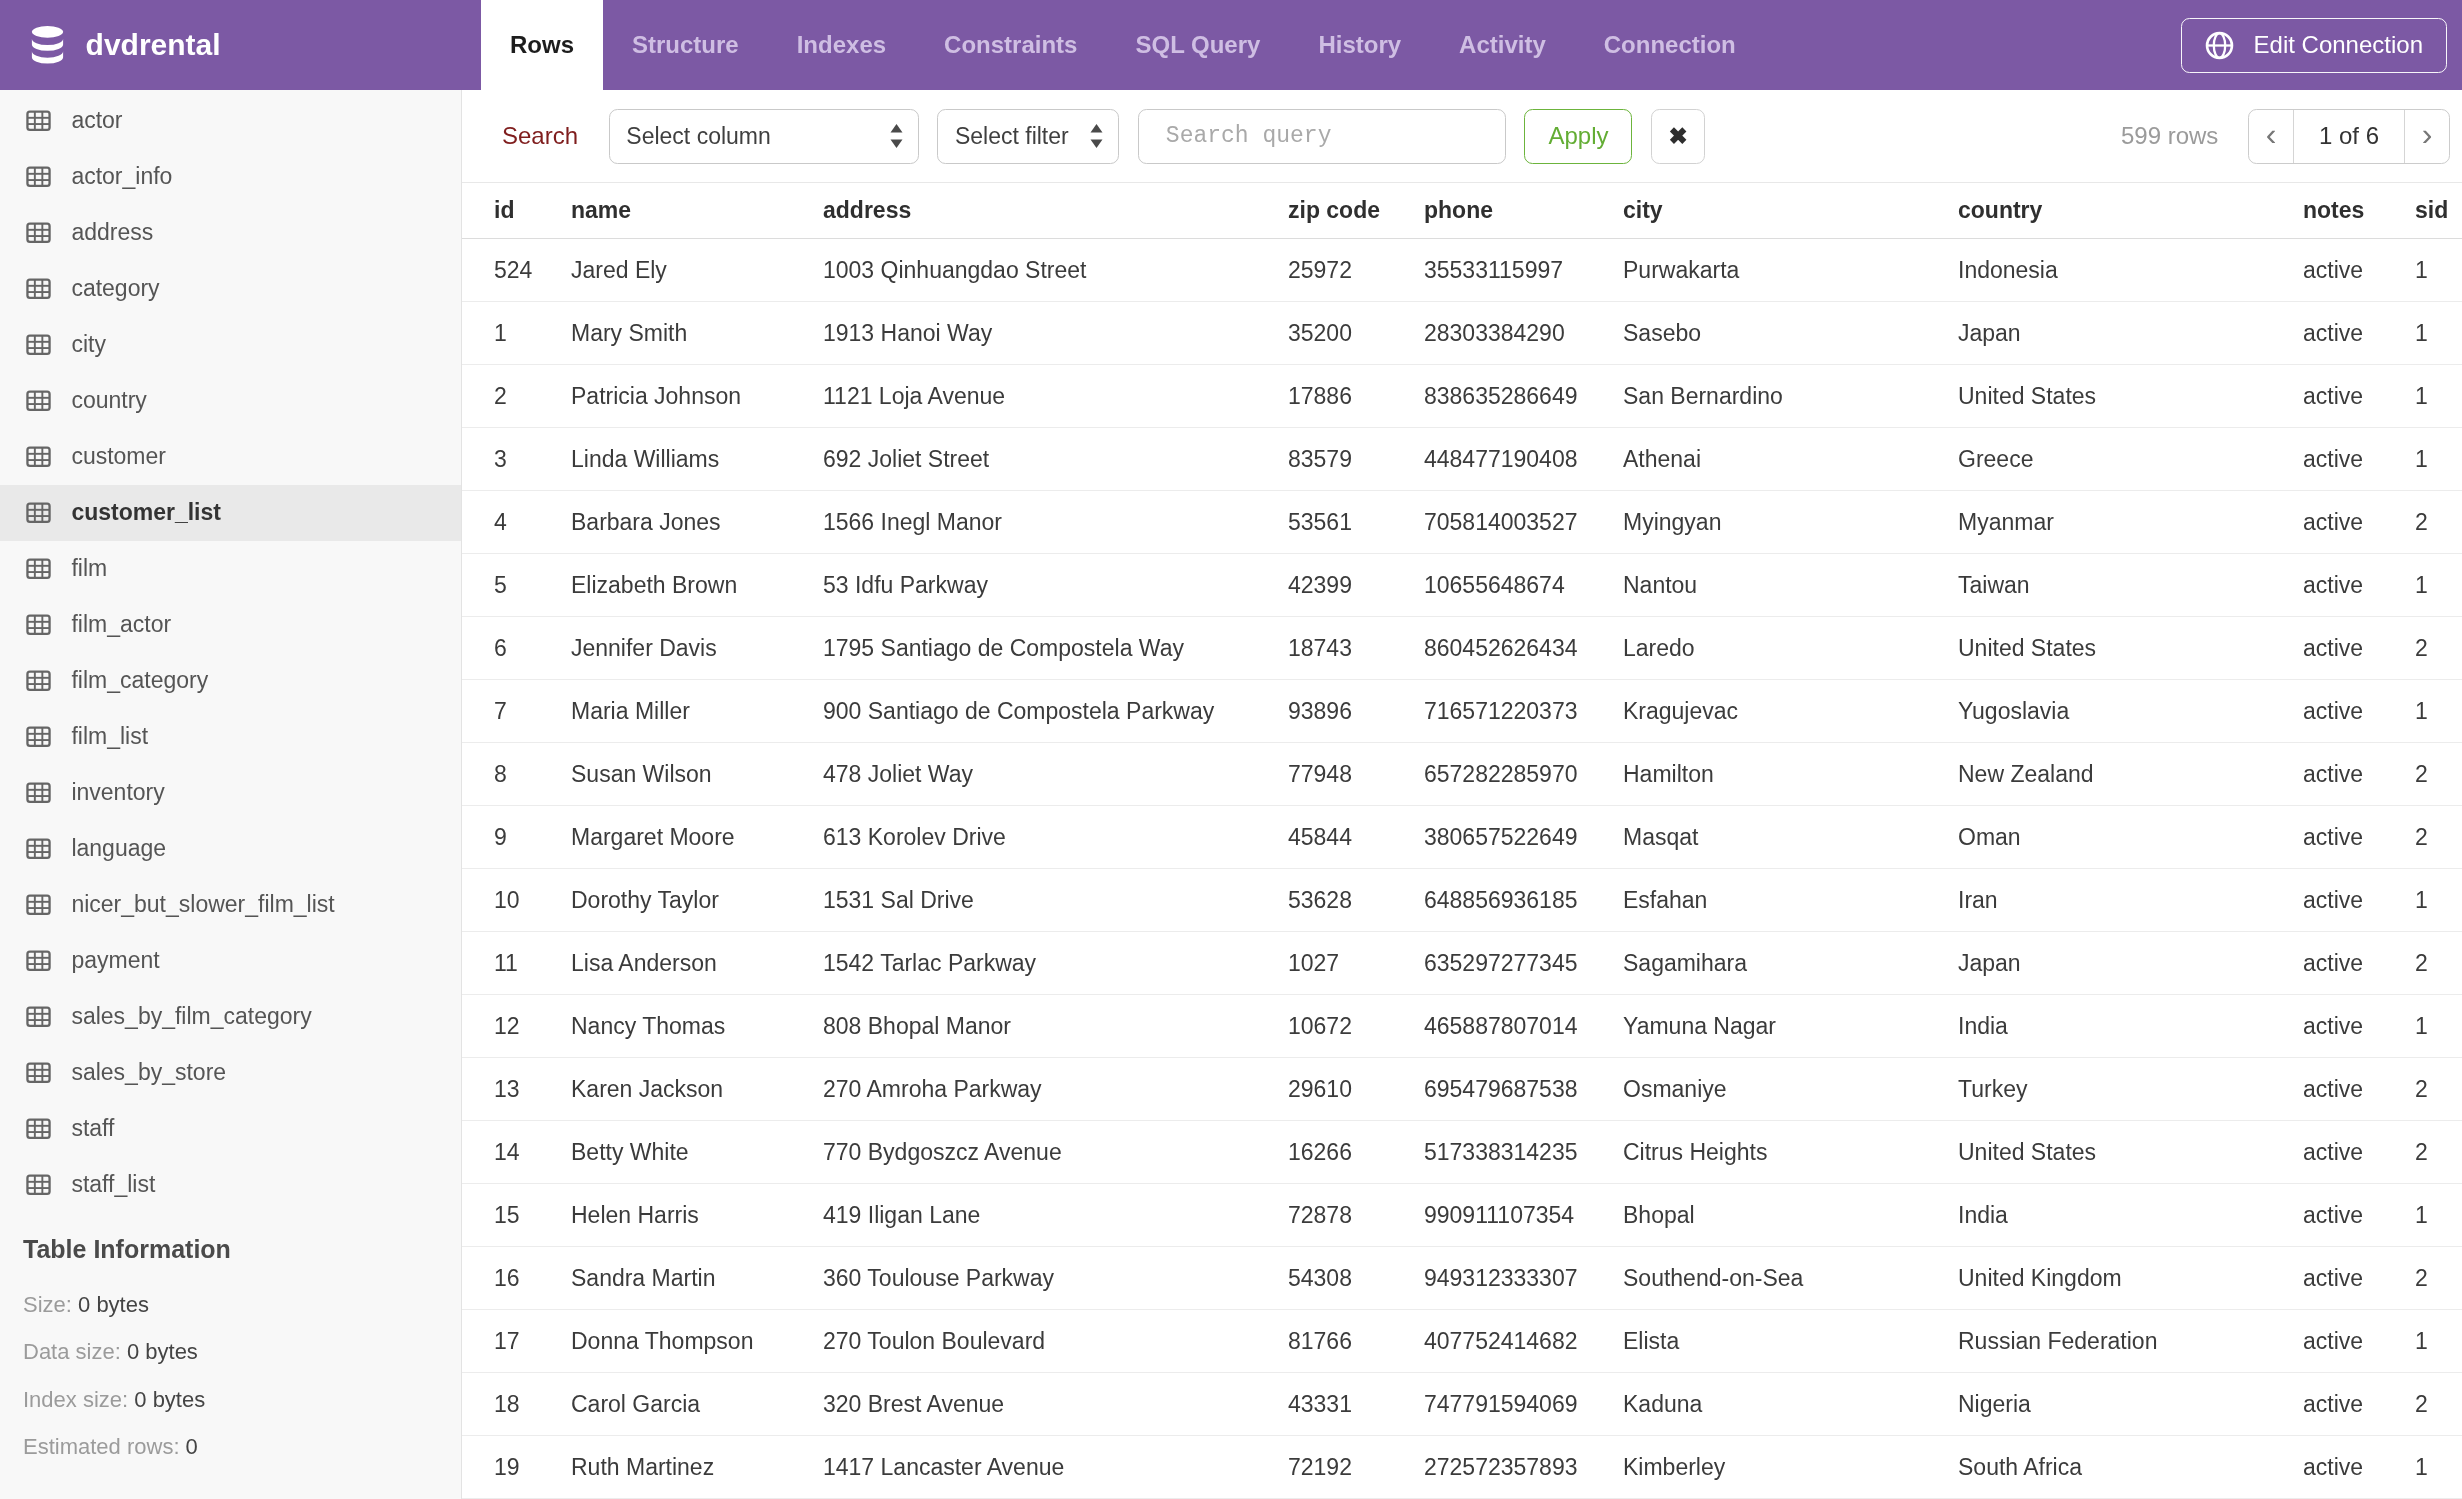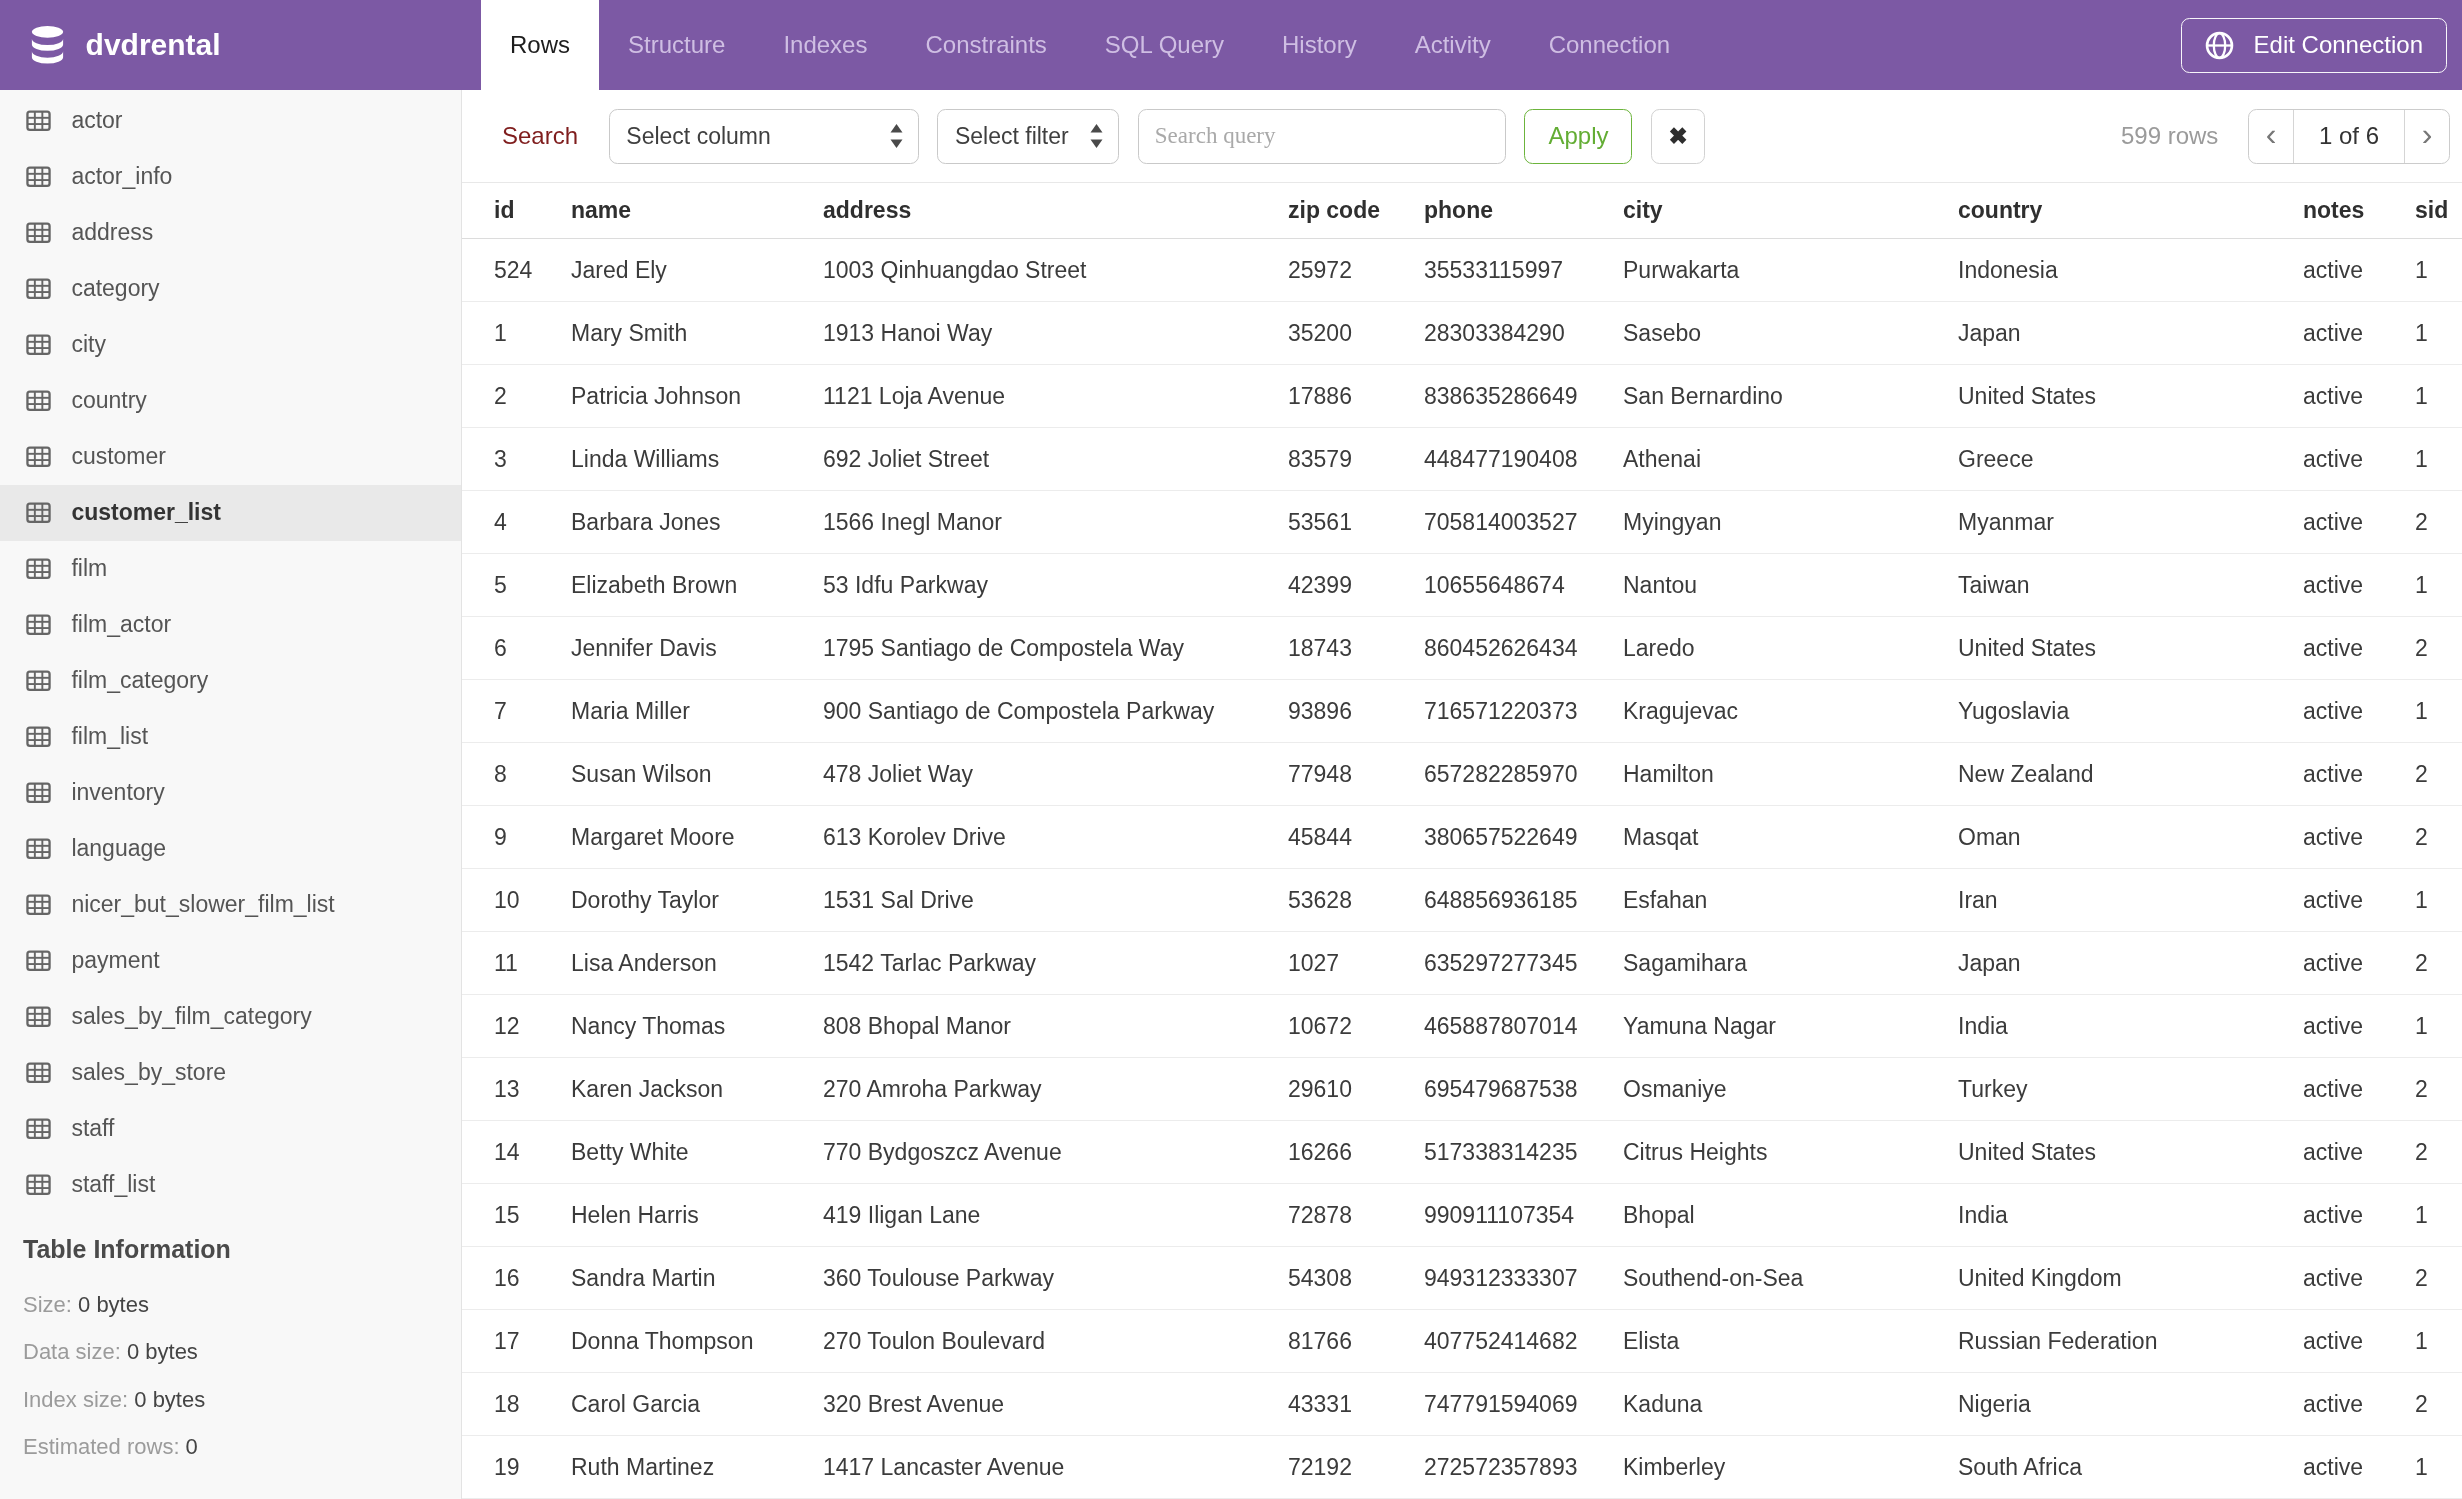--- a/index.html
+++ b/index.html
@@ -7,21 +7,21 @@
     font-family:"Liberation Sans","DejaVu Sans",sans-serif; background:#fff; }
 
   
   .topbar { position:absolute; top:0; left:0; right:0; height:90px;
     background:#7C59A4; display:flex; align-items:stretch; }
   .logo { width:481px; flex:0 0 481px; display:flex; align-items:center;
     padding-left:28px; gap:18.6px; }
   .logo-title { color:#fff; font-size:30px; font-weight:bold; }
   .tabs { display:flex; align-items:stretch; }
   .tab { display:flex; align-items:center; padding:0 29px; font-size:24px;
-    color:#CFBEE3; cursor:pointer; white-space:nowrap; }
+    color:#CFBEE3; cursor:pointer; white-space:nowrap;font-weight:bold; }
   .tab.active { background:#fff; color:#1d1d1d; }
   .topbar-spacer { flex:1; }
   .edit-conn { align-self:center; margin-right:15px; display:flex; align-items:center;
     gap:20px; border:1.9px solid rgba(255,255,255,.95); border-radius:8.4px;
     padding:12px 23px; color:#fff; font-size:24px; background:transparent; cursor:pointer; }
 
   
   .sidebar { position:absolute; top:90px; left:0; width:462px; bottom:0;
     background:#F8F8F8; border-right:0.9px solid #E3E3E3; }
   .side-list { padding-top:2.8px; }
@@ -38,22 +38,22 @@
   .main { position:absolute; top:90px; left:462px; right:0; bottom:0; overflow:hidden; }
   .toolbar { height:93px; display:flex; align-items:center;
     border-bottom:1.9px solid #E8E8E8; padding-left:40px; gap:18.6px; background:#fff; }
   .search-label { font-size:24px; color:#7f1d1d; margin-right:12px; }
   .select { height:55px; border:1.9px solid #C9C9C9; border-radius:8.4px; background:#fff;
     display:flex; align-items:center; justify-content:space-between;
     padding:0 14px 0 16.7px; font-size:23px; color:#3F3F3F; cursor:pointer; }
   .sel-col { width:310px; }
   .sel-filter { width:182px; }
   .search-input { width:368px; height:55px; border:1.9px solid #C9C9C9; border-radius:8.4px;
-    padding:0 16px; font-size:23px; color:#333; outline:none;
-    font-family:Liberation Serif, serif; }
+    padding:0 27px; font-size:23px; color:#333; outline:none;
+    font-family:Liberation Mono, monospace; }
   .search-input::placeholder { color:#A9A9A9; }
   .apply-btn { height:55px; border:1.9px solid #6CB43C; color:#63AD34; background:#fff;
     border-radius:8.4px; font-size:24px; padding:0 23px; cursor:pointer;
     font-family:"Liberation Sans","DejaVu Sans",sans-serif; }
   .clear-btn { height:55px; width:54px; border:1.9px solid #D2D2D2; border-radius:8.4px;
     background:#fff; font-size:23px; color:#2E2E2E; font-weight:bold; cursor:pointer;
     display:flex; align-items:center; justify-content:center; }
   .rows-count { color:#9B9B9B; font-size:24px; margin-right:11px; }
   .pager { display:flex; height:55px; border:1.9px solid #CCCCCC; border-radius:8.4px;
     overflow:hidden; background:#fff; margin-right:12px; }

